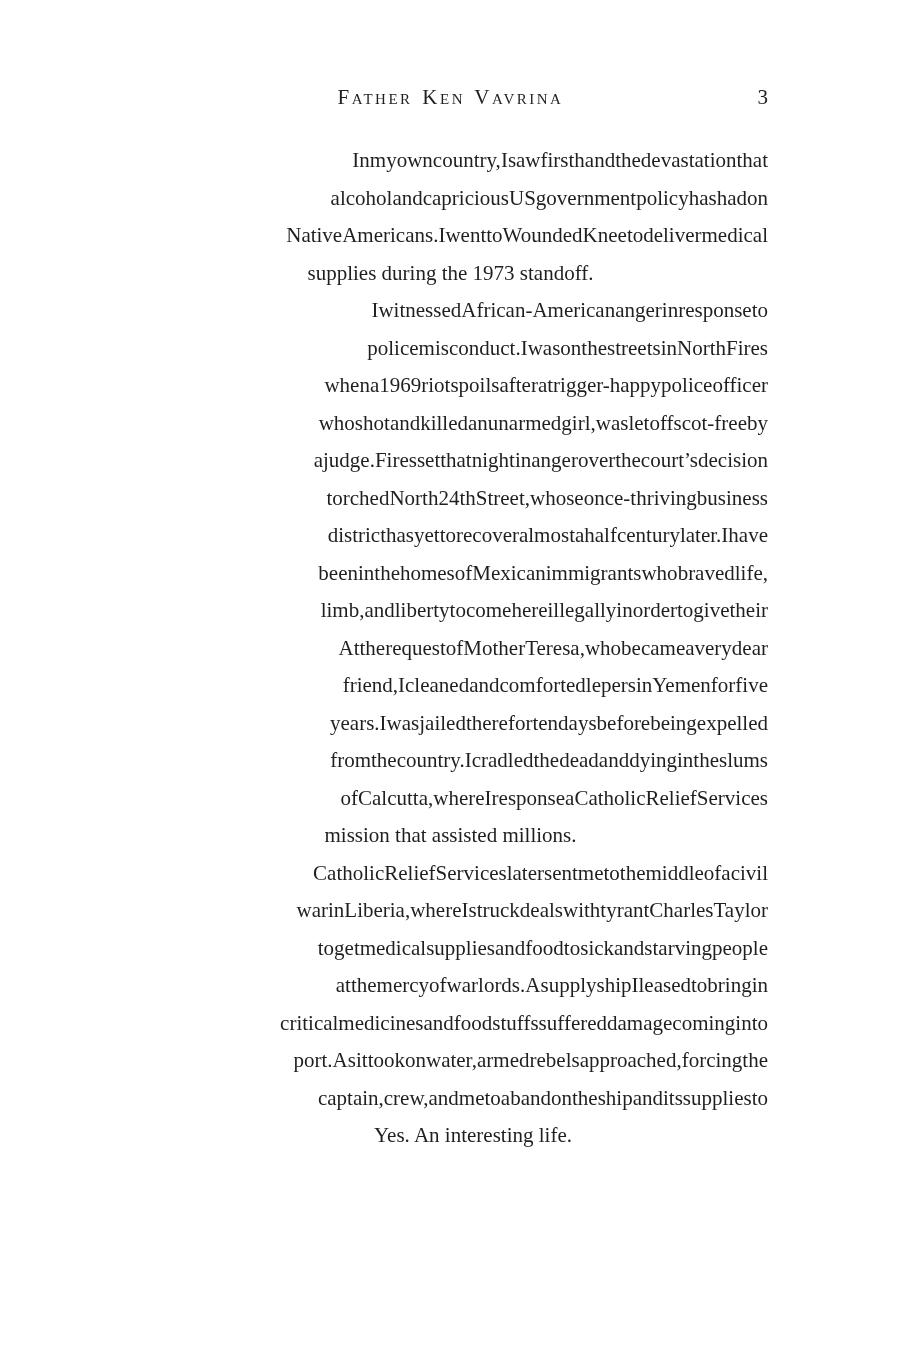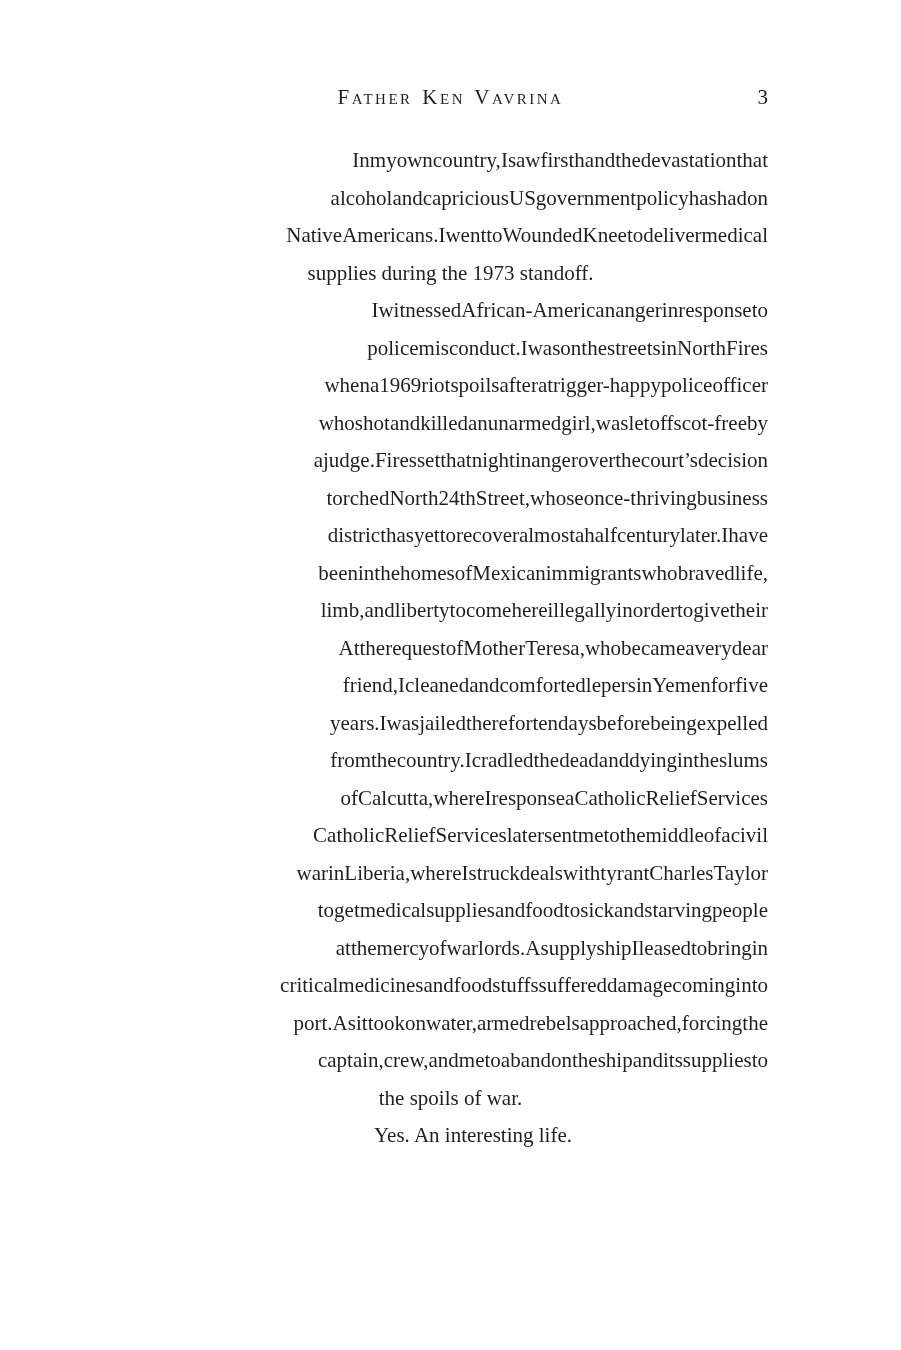--- a/index.html
+++ b/index.html
@@ -283,20 +283,21 @@
           <span class="word">of</span>
           <span class="word">Calcutta,</span>
           <span class="word">where</span>
           <span class="word">I</span>
           <span class="word">response</span>
           <span class="word">a</span>
           <span class="word">Catholic</span>
           <span class="word">Relief</span>
           <span class="word">Services</span>
         </div>
+        <div class="line para-last">mission that assisted millions.</div>
       </div>
       <div class="paragraph">
         <div class="line para-first flexjust">
           <span class="word">Catholic</span>
           <span class="word">Relief</span>
           <span class="word">Services</span>
           <span class="word">later</span>
           <span class="word">sent</span>
           <span class="word">me</span>
           <span class="word">to</span>
@@ -377,19 +378,18 @@
           <span class="word">me</span>
           <span class="word">to</span>
           <span class="word">abandon</span>
           <span class="word">the</span>
           <span class="word">ship</span>
           <span class="word">and</span>
           <span class="word">its</span>
           <span class="word">supplies</span>
           <span class="word">to</span>
         </div>
-        <div class="line para-last">the spoils of war.</div>
       </div>
       <div class="paragraph">
         <div class="line para-first para-last">Yes. An interesting life.</div>
       </div>
     </div>
 </div>
 
 </body></html>

